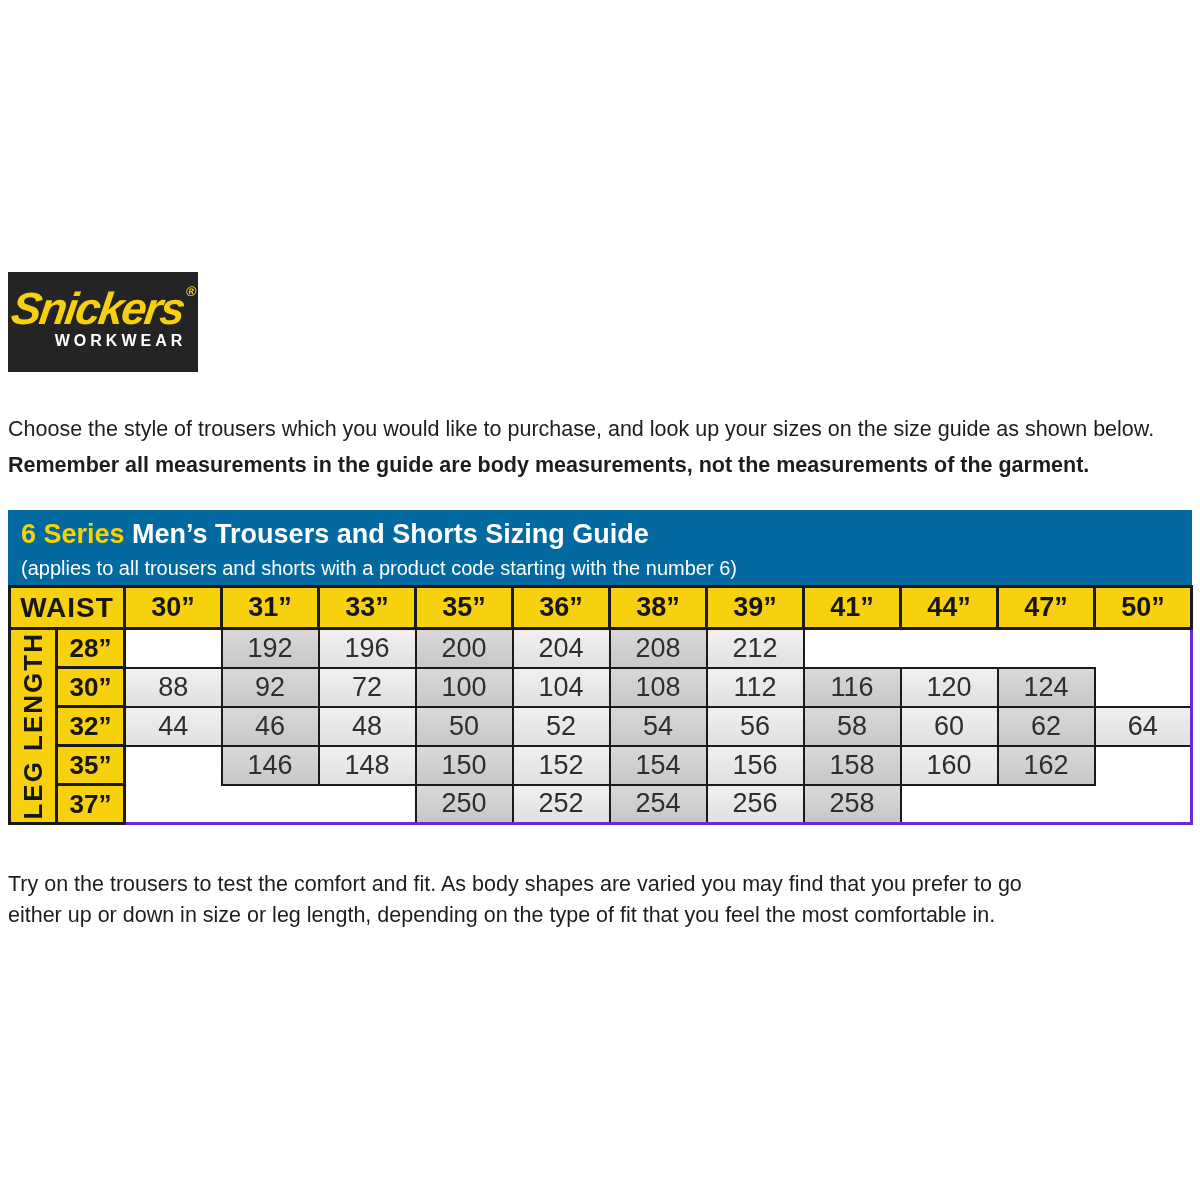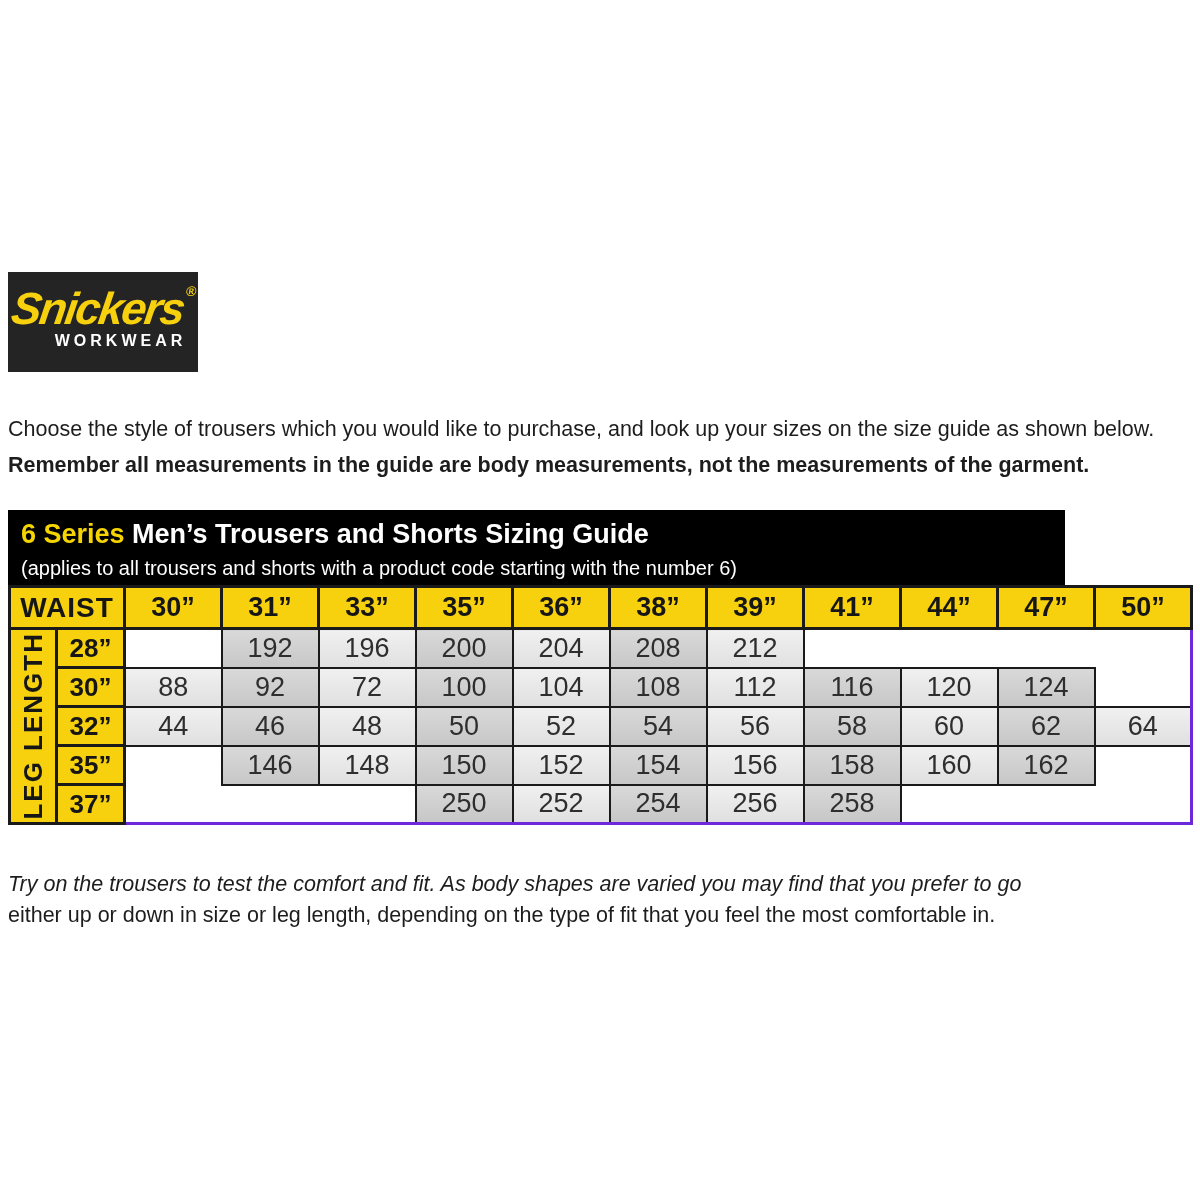--- a/index.html
+++ b/index.html
@@ -21,27 +21,27 @@
   .logo-reg { font-size:14px; vertical-align:28px; letter-spacing:0; }
   .logo-sub {
     margin-top:2px; padding-left:35px; font-size:16px; font-weight:bold;
     color:#ffffff; letter-spacing:4px; line-height:1;
   }
 
   
   .textline { position:absolute; left:8px; color:#1d1d1d; font-size:21.5px; white-space:nowrap; }
   .intro-1 { top:417px; }
   .intro-2 { top:453px; font-weight:bold; }
-  .footer-1 { top:872px;font-style:italic; }
+  .footer-1 { top:872px; }
   .footer-2 { top:903px; }
 
   
   .title-bar {
-    position:absolute; left:8px; top:510px; width:1057px; height:75px;
-    background:#000000; box-sizing:border-box; padding:6px 12px 0 13px;
+    position:absolute; left:8px; top:510px; width:1184px; height:75px;
+    background:#0369a1; box-sizing:border-box; padding:6px 12px 0 13px;
   }
   .title-line1 { font-size:27px; font-weight:bold; color:#ffffff; line-height:36px; white-space:nowrap; }
   .title-series { color:#F5D400; }
   .title-line2 { font-size:20px; font-weight:400; color:#ffffff; line-height:33px; white-space:nowrap; }
 
   
   table.sizing {
     position:absolute; left:8px; top:585px; width:1184px;
     border-collapse:collapse; table-layout:fixed;
     border:3px solid #6d28d9;

